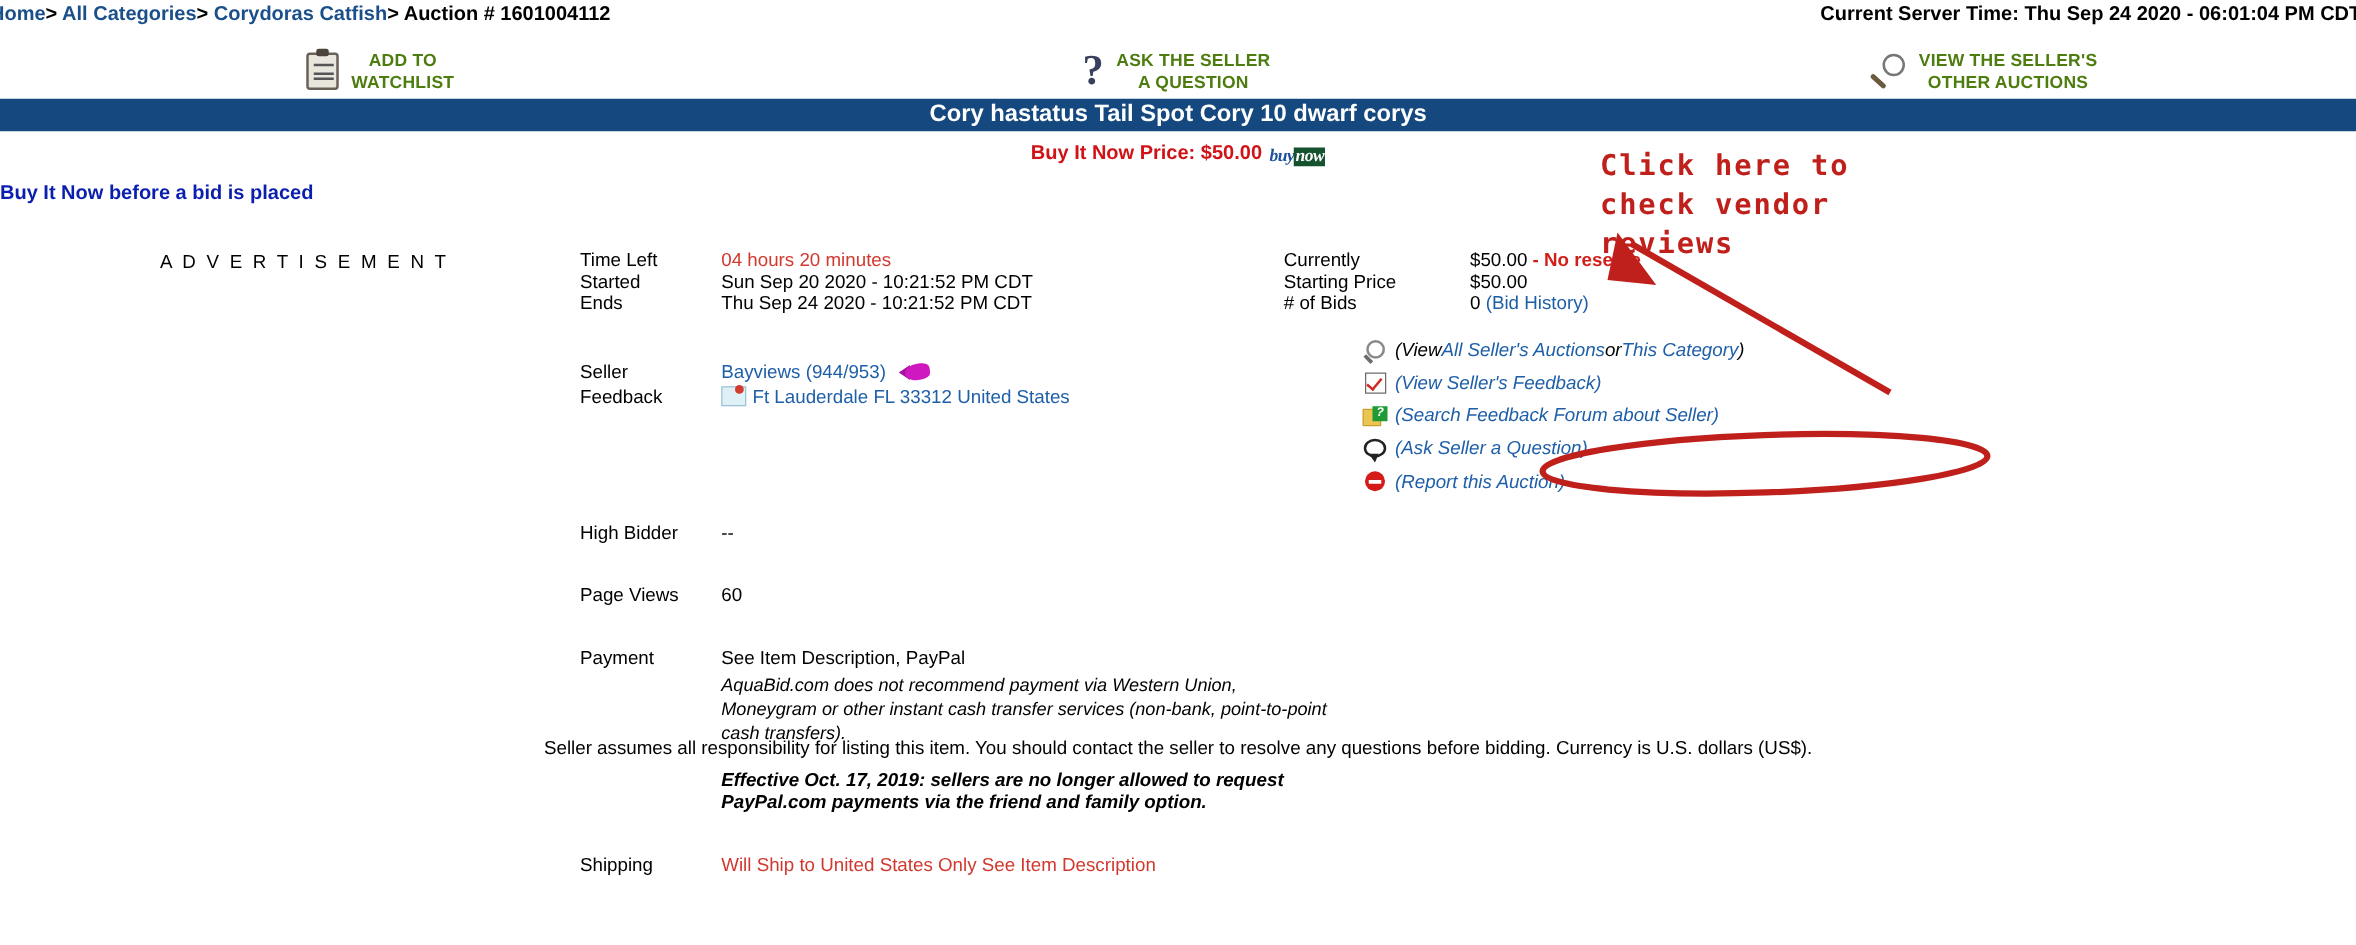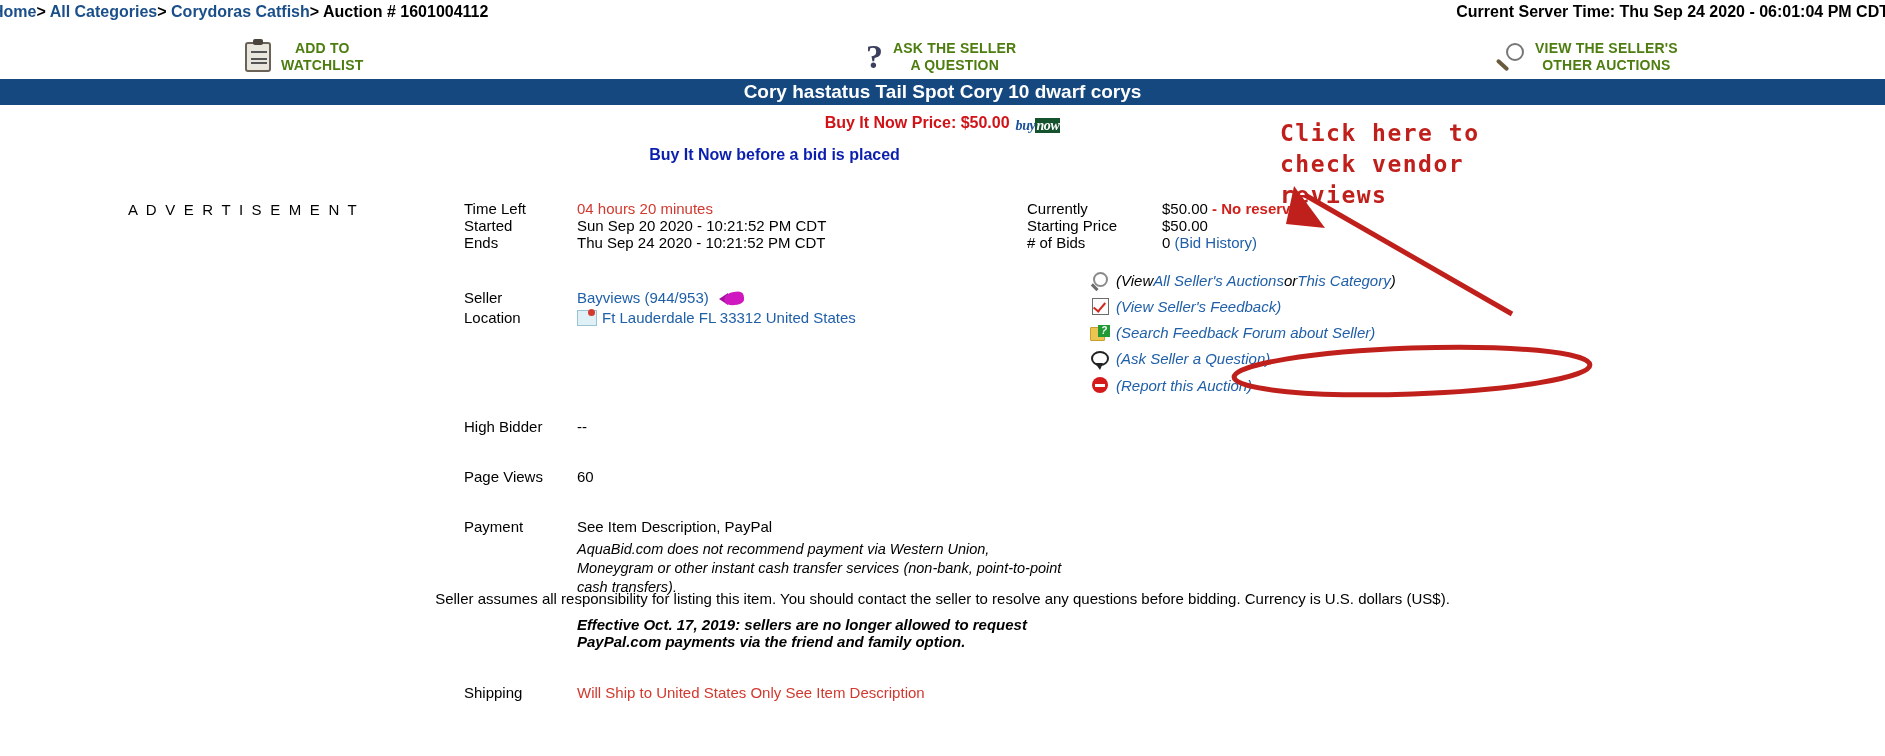--- a/index.html
+++ b/index.html
@@ -172,21 +172,20 @@
   .bin-logo .n {
     color: #ffffff;
     background: #14532d;
     padding: 0 1px;
   }
   .bin-sub {
     position: absolute;
     top: 146px;
     left: 0;
     width: 1549px;
-    text-align: center;
     font-size: 16px;
     font-weight: bold;
     color: #0b1fae;
   }
 
   
   .adlabel {
     position: absolute;
     left: 128px;
     top: 201px;
@@ -271,21 +270,21 @@
     color: #000;
   }
 
   
   .rightcol {
     position: absolute;
     left: 1027px;
     top: 200px;
     width: 640px;
   }
-  .rrow { display: flex; line-height: 17px; }
+  .rrow { display: flex; line-height: 17px; gap: 14px; }
   .rlab { width: 135px; flex: 0 0 135px; font-size: 15px; }
   .rval { font-size: 15px; }
   .rval .noreserve { color: #d1201b; font-weight: bold; }
   .rval a, .rval .link { color: #1f5fa8; text-decoration: none; }
 
   .linklist {
     position: absolute;
     left: 1088px;
     top: 269px;
     width: 700px;
@@ -485,21 +484,21 @@
 
   <div class="drow">
     <div class="dlab">Seller</div>
     <div class="dval">
       <a href="#">Bayviews (944/953)</a>
       <span class="fishicon"><span class="tail"></span><span class="body"></span></span>
     </div>
   </div>
 
   <div class="drow" style="margin-top:3px">
-    <div class="dlab">Location</div>
+    <div class="dlab">Feedback</div>
     <div class="dval">
       <span class="mapicon"></span><a href="#">Ft Lauderdale FL 33312 United States</a>
     </div>
   </div>
 
   <div style="height:92px"></div>
 
   <div class="drow">
     <div class="dlab">High Bidder</div>
     <div class="dval">--</div>

